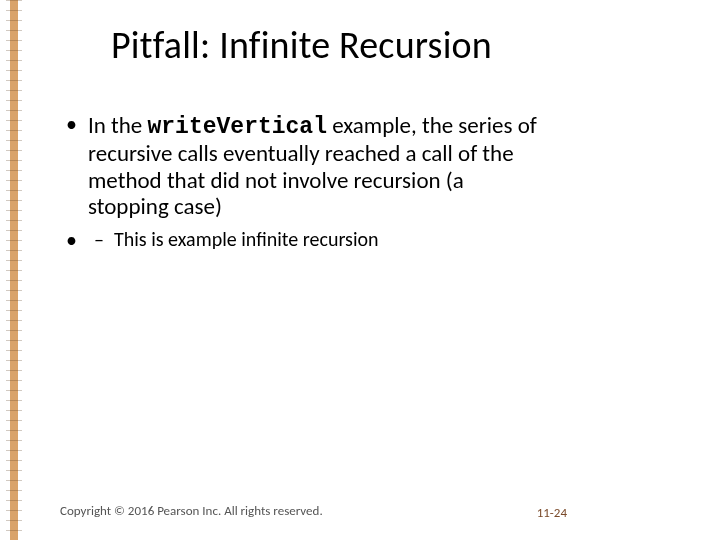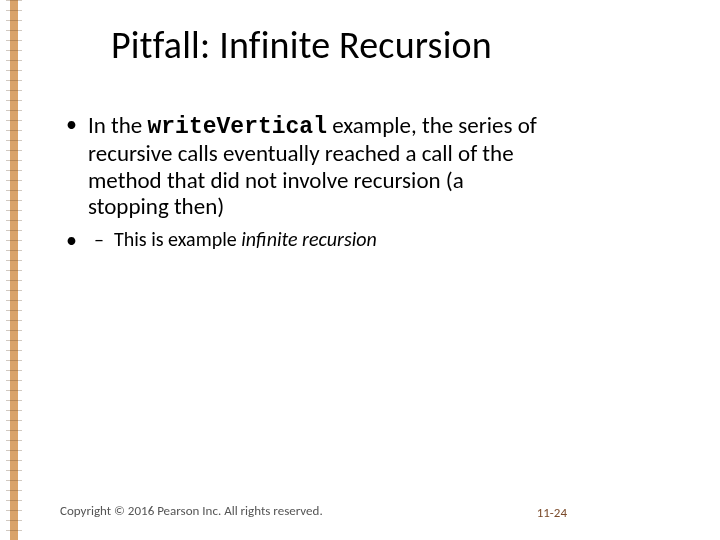--- a/index.html
+++ b/index.html
@@ -101,21 +101,20 @@
     position: absolute;
     left: 6px;
     top: 0;
   }
   .mono {
     font-family: "Courier New", Courier, monospace;
     font-weight: 700;
     margin-top: 12px;
   }
   .ital {
-    font-style: italic;
     margin-top: 24px;
   }
   .footer-left {
     position: absolute;
     left: 60px;
     bottom: 22px;
     font-size: 13px;
     color: #555;
   }
   .footer-right {
@@ -134,21 +133,21 @@
   <div class="left-stripe">
     <div class="stripe-bg"></div>
     <div class="hatch"></div>
   </div>
 
   <div class="title">Pitfall:  Infinite Recursion</div>
 
   <div class="body">
     <ul class="lvl1">
       <li>
-        <span>In the </span><span class="mono">writeVertical</span><span> example, the series of recursive calls eventually reached a call of the method that did not involve recursion (a stopping then)</span>
+        <span>In the </span><span class="mono">writeVertical</span><span> example, the series of recursive calls eventually reached a call of the method that did not involve recursion (a stopping case)</span>
       </li>
       <li>
         <ul class="lvl2">
           <li>
             <span>This is example </span><span class="ital">infinite recursion</span>
           </li>
         </ul>
       </li>
     </ul>
   </div>

